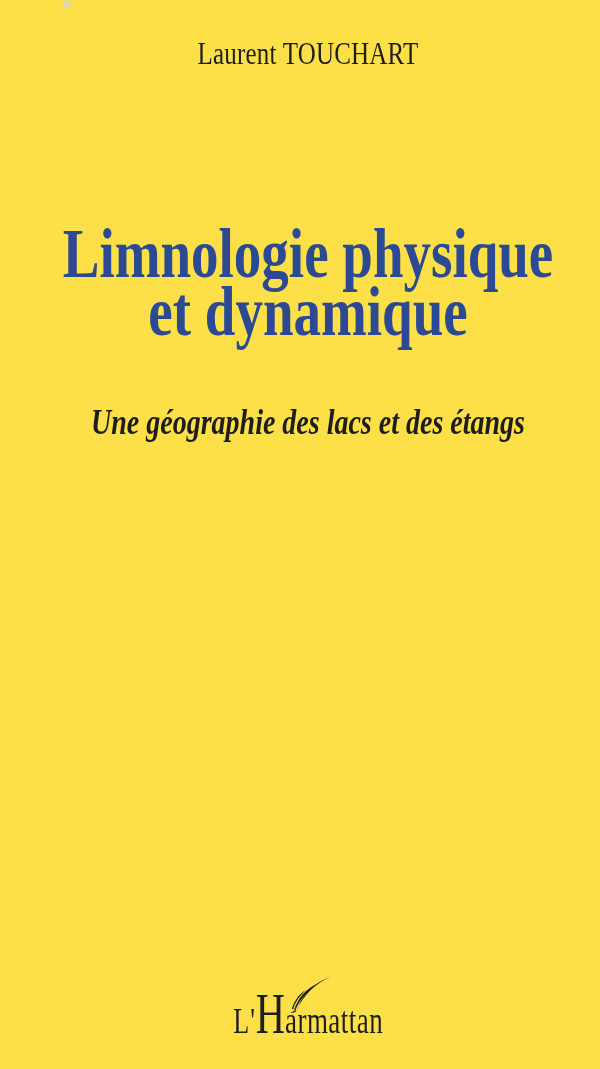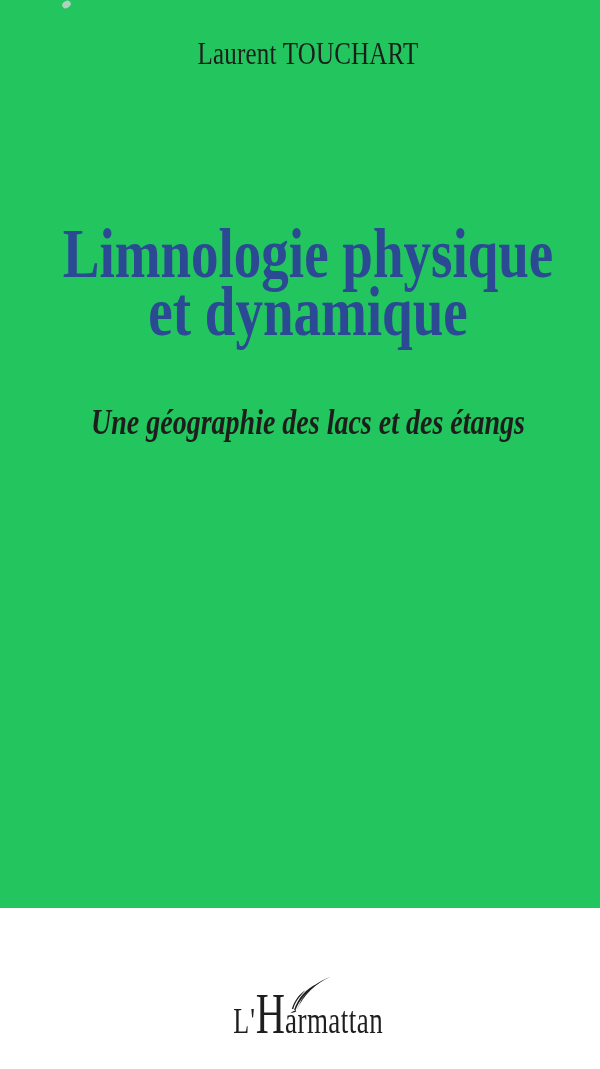--- a/index.html
+++ b/index.html
@@ -3,22 +3,22 @@
 <meta charset="utf-8">
 <style>
   html,body{margin:0;padding:0;}
   body{
     width:600px;height:1069px;
     background:#ffffff;
     font-family:"Liberation Serif","DejaVu Serif",serif;
     overflow:hidden;
   }
   .page{
-    position:absolute;left:0;top:0;width:600px;height:908px;
-    background:#22c55e;
+    position:absolute;left:0;top:0;width:600px;height:1069px;
+    background:#fde047;
     text-decoration:underline;
   }
   
   .centerband{
     position:absolute;left:0;width:600px;text-align:center;
     transform:translateX(8px);
   }
   .speck{
     position:absolute;left:62px;top:1px;width:9px;height:7px;
     background:#d3d3d8;border-radius:50%;

